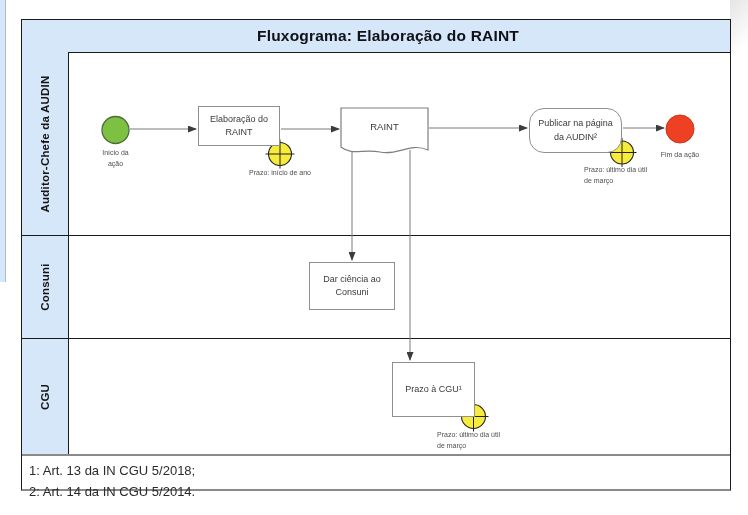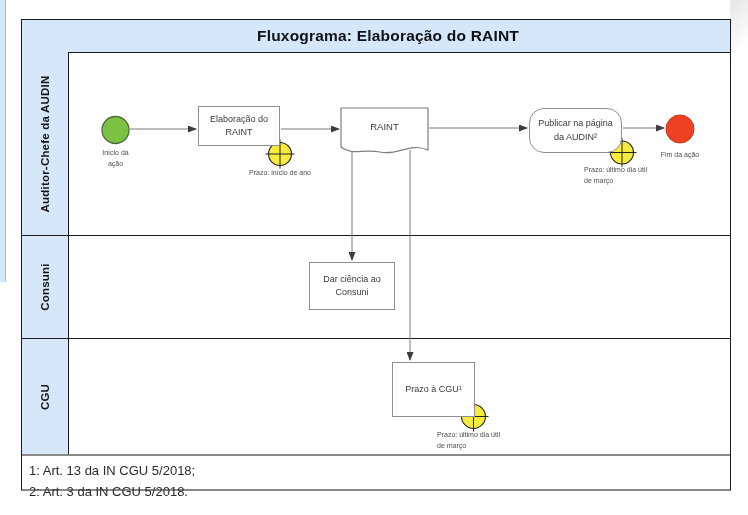--- a/index.html
+++ b/index.html
@@ -61,21 +61,21 @@
       </div>
     </div>
     <div class="lane lane-3">
       <div class="lane-label">
         <span>CGU</span>
       </div>
     </div>
 
     <div class="footer">
       <div class="footnote">1: Art. 13 da IN CGU 5/2018;</div>
-      <div class="footnote">2: Art. 3 da IN CGU 5/2018.</div>
+      <div class="footnote">2: Art. 14 da IN CGU 5/2014.</div>
     </div>
   </div>
 
   <svg class="overlay" width="748" height="515" viewBox="0 0 748 515">
     <defs>
       <marker id="arrow" markerWidth="9" markerHeight="7" refX="8" refY="3.5" orient="auto">
         <path d="M0,0 L9,3.5 L0,7 Z" fill="#3c3c3c"></path>
       </marker>
     </defs>
 

